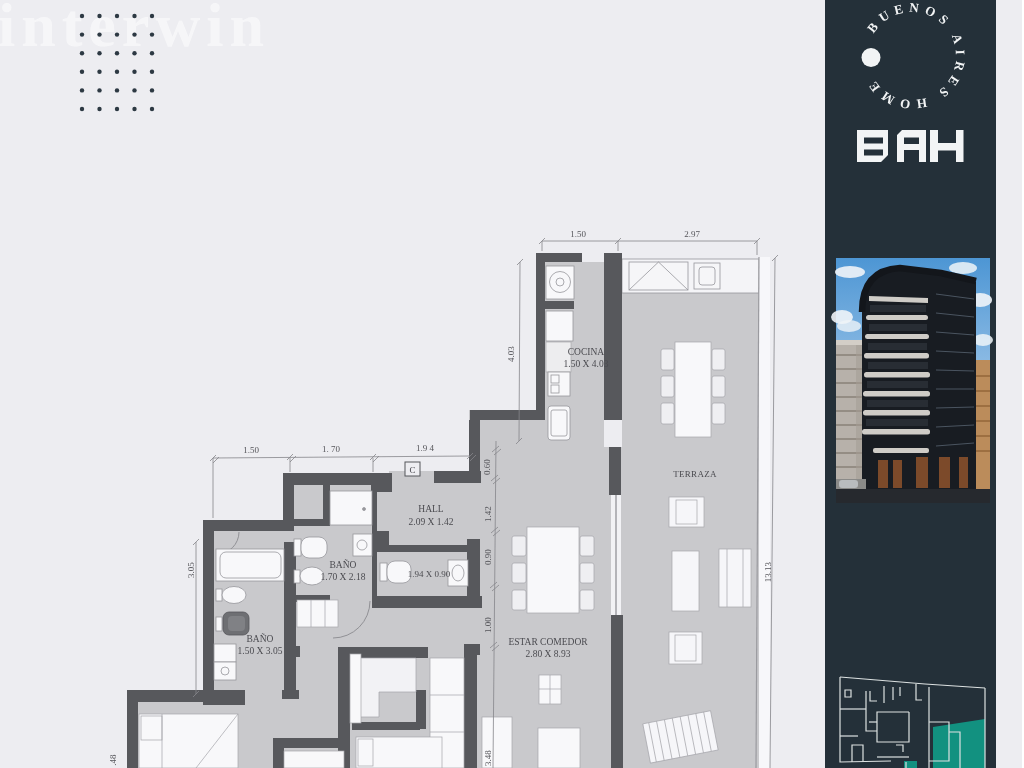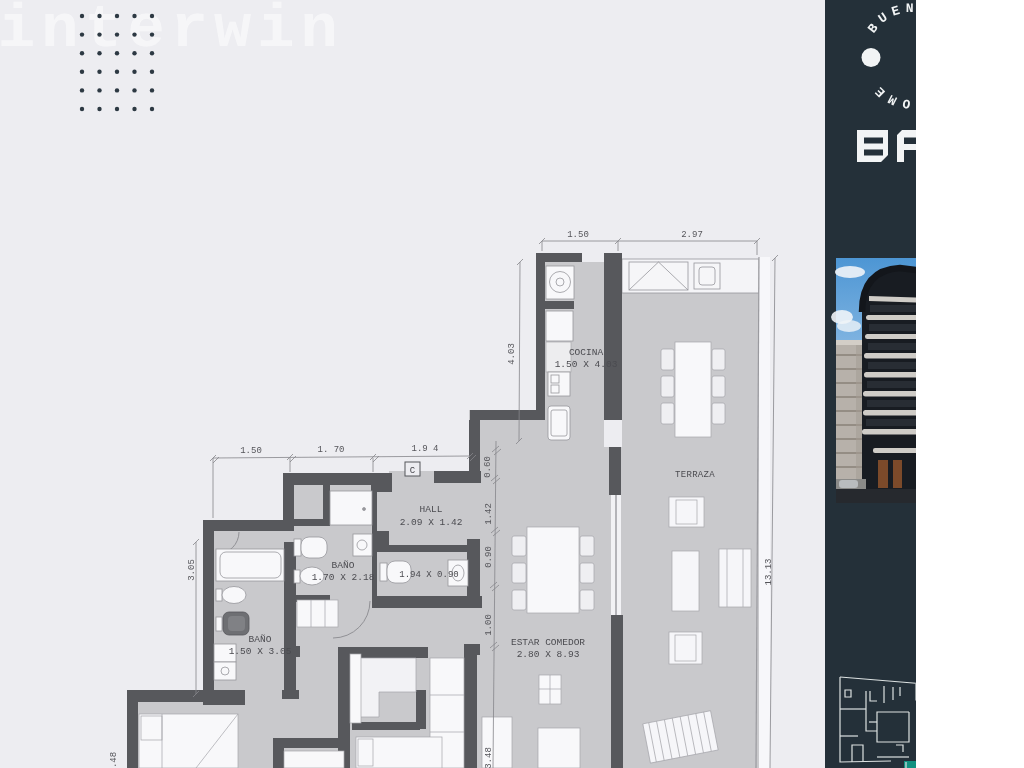--- a/index.html
+++ b/index.html
@@ -1,16 +1,16 @@
 <!DOCTYPE html>
 <html><head>
 <meta charset="utf-8">
 <style>
   html,body{margin:0;padding:0;}
-  .page{position:relative;width:916px;height:768px;overflow:hidden;background:#e5e5e5;font-family:Liberation Mono, monospace;}
+  .page{position:relative;width:1022px;height:768px;overflow:hidden;background:#e5e5e5;font-family:Liberation Serif, serif;}
   svg{display:block;}
 </style>
 </head>
 <body>
 <div class="page">
 <svg width="1024" height="768" viewBox="0 0 1024 768">
   <defs>
     <linearGradient id="sky" x1="0" y1="0" x2="0" y2="1">
       <stop offset="0" stop-color="#4D96D4"></stop>
       <stop offset="0.55" stop-color="#9CC4E8"></stop>

